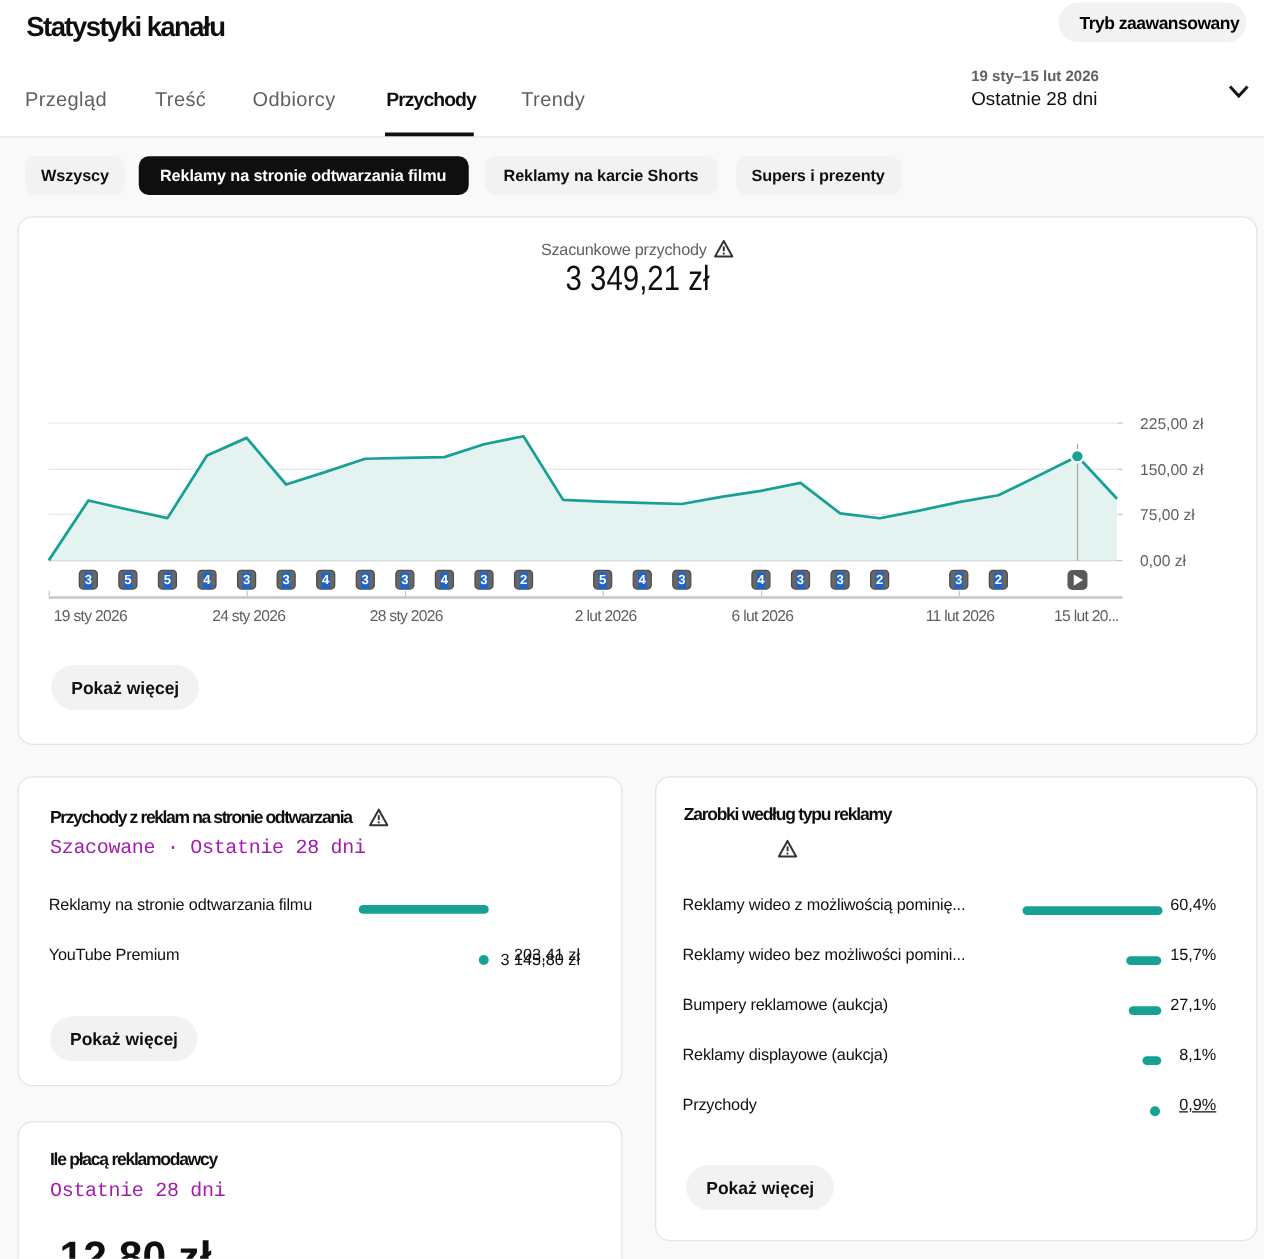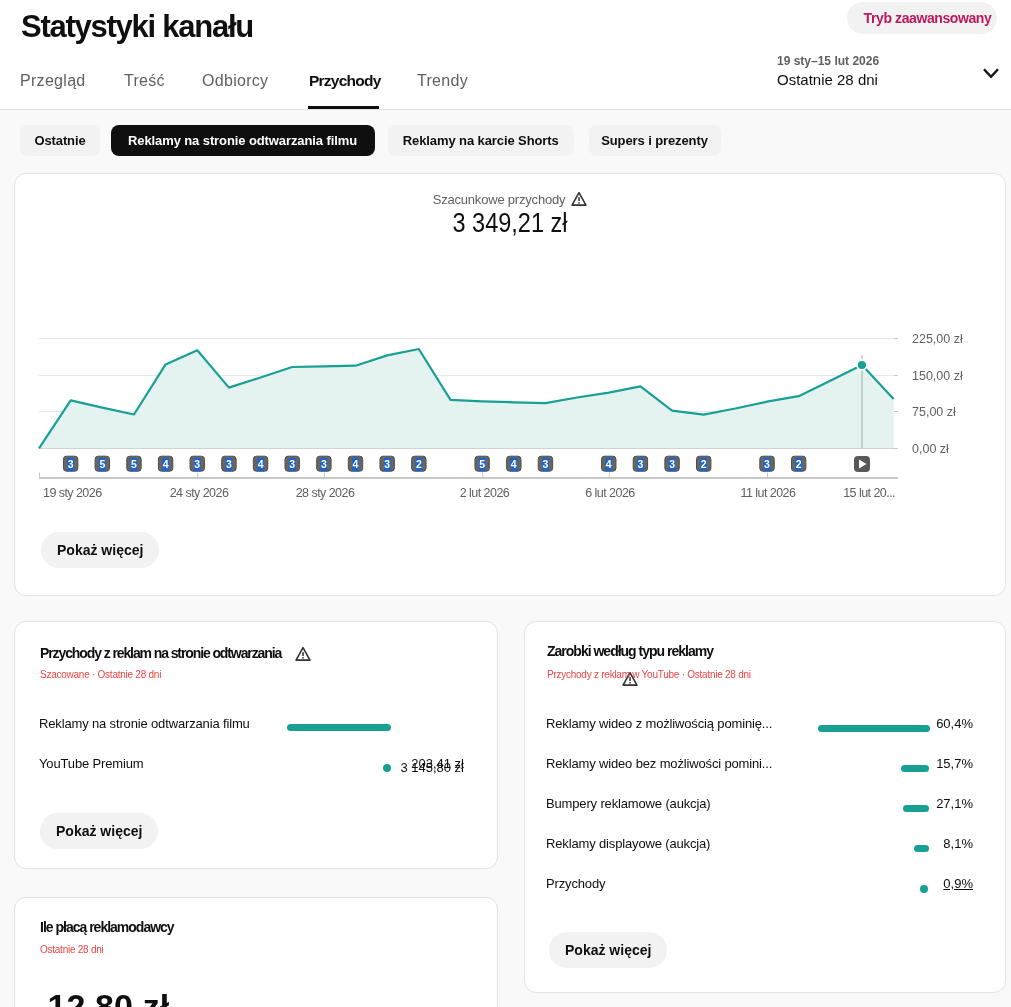--- a/index.html
+++ b/index.html
@@ -1,39 +1,39 @@
 <!DOCTYPE html>
 <html lang="pl"><head>
 <meta charset="utf-8">
 <style>
 *{margin:0;padding:0;box-sizing:border-box;}
 html,body{width:1011px;height:1007px;background:#f9f9f9;font-family:"Liberation Sans",sans-serif;color:#0f0f0f;overflow:hidden;}
 body{position:relative;}
 .header{position:absolute;left:0;top:0;width:1011px;height:110px;background:#fff;border-bottom:1px solid #e3e3e3;}
-.h1{position:absolute;left:21px;top:9px;font-size:31px;font-weight:700;letter-spacing:-1.25px;color:#0f0f0f;}
-.advbtn{position:absolute;right:14px;top:2px;height:32px;line-height:32px;width:150px;text-align:center;text-indent:11px;background:#f2f2f2;border-radius:16px;font-size:14px;font-weight:700;letter-spacing:-0.4px;color:#be185d;}
+.h1{position:absolute;left:21px;top:9px;font-size:22px;font-weight:700;letter-spacing:-1.25px;color:#0f0f0f;}
+.advbtn{position:absolute;right:14px;top:2px;height:32px;line-height:32px;width:150px;text-align:center;text-indent:11px;background:#f2f2f2;border-radius:16px;font-size:14px;font-weight:700;letter-spacing:-0.4px;color:#000000;}
 .tab{position:absolute;top:71.5px;font-size:16px;letter-spacing:0.3px;color:#606060;}
 .tab.active{color:#0f0f0f;font-weight:700;font-size:15.5px;letter-spacing:-0.75px;top:72px;}
 .underline{position:absolute;top:106px;height:3px;background:#0f0f0f;}
 .dr1{position:absolute;left:777px;top:54px;font-size:12px;font-weight:700;color:#606060;}
 .dr2{position:absolute;left:777px;top:71px;font-size:15px;color:#0f0f0f;}
 .chev{position:absolute;left:982px;top:67px;}
 .chip{position:absolute;top:124.5px;height:31.5px;line-height:31.5px;text-align:center;background:#f2f2f2;border-radius:8px;font-size:13px;font-weight:700;letter-spacing:-0.1px;color:#0f0f0f;}
 .chip.sel{background:#0f0f0f;color:#fff;}
 .card{position:absolute;background:#fff;border:1px solid #e3e3e3;border-radius:12px;}
 #maincard{left:14px;top:173px;width:992px;height:423px;}
 .ctitle-row{position:absolute;left:0;top:18px;width:100%;display:flex;justify-content:center;align-items:center;gap:6px;}
 .ctitle{font-size:13px;letter-spacing:-0.2px;color:#606060;}
 .bignum{position:absolute;left:0;top:33px;width:100%;text-align:center;font-size:28px;color:#0f0f0f;transform:scaleX(0.84);}
 .tooltip{position:absolute;left:782px;top:93px;width:130px;height:87px;background:#fff;border-radius:12px;box-shadow:0 1px 3px rgba(0,0,0,.25),0 3px 8px rgba(0,0,0,.12);}
 .tt1{position:absolute;top:20px;left:-3px;width:100%;text-align:center;font-size:13px;font-weight:700;letter-spacing:-0.6px;color:#212121;}
 .tt2{position:absolute;top:39px;left:0px;width:100%;text-align:center;font-size:24px;letter-spacing:-0.3px;color:#17a596;}
 .pkbtn{position:absolute;height:36px;line-height:36px;padding:0 16px;background:#f2f2f2;border-radius:18px;font-size:14px;font-weight:700;color:#0f0f0f;}
 .cardtitle{font-size:14px;font-weight:700;color:#0f0f0f;letter-spacing:-1.1px;}
-.cardsub{font-size:10px;letter-spacing:-0.25px;color:#ef4444;}
+.cardsub{font-size:16px;letter-spacing:-0.25px;color:#a21caf;font-family:Liberation Mono, monospace;}
 .rowlabel{position:absolute;font-size:13px;letter-spacing:-0.15px;color:#0f0f0f;}
 .rowval{position:absolute;font-size:13px;color:#0f0f0f;text-align:right;}
 .bar{position:absolute;height:7px;border-radius:3.5px;background:#18a094;}
 .dot{position:absolute;width:8px;height:8px;border-radius:4px;background:#18a094;}
 .warn{flex:none;}
 </style>
 </head>
 <body>
 <div class="header">
   <div class="h1">Statystyki kanału</div>
@@ -44,21 +44,21 @@
   <div class="tab active" style="left:309px;">Przychody</div>
   <div class="tab" style="left:417px;">Trendy</div>
   <div class="underline" style="left:308px;width:71px;"></div>
   <div class="dr1">19 sty–15 lut 2026</div>
   <div class="dr2">Ostatnie 28 dni</div>
   <svg class="chev" width="18" height="13" viewBox="0 0 18 13">
       <path d="M2 2.2 L9 9.8 L16 2.2" stroke="#141414" stroke-width="2.4" fill="none"></path>
     </svg>
 </div>
 
-<div class="chip" style="left:20px;width:80px;">Ostatnie</div>
+<div class="chip" style="left:20px;width:80px;">Wszyscy</div>
 <div class="chip sel" style="left:110.5px;width:264px;">Reklamy na stronie odtwarzania filmu</div>
 <div class="chip" style="left:387.5px;width:186.5px;">Reklamy na karcie Shorts</div>
 <div class="chip" style="left:588.5px;width:132px;">Supers i prezenty</div>
 
 <div class="card" id="maincard">
   <div class="ctitle-row">
     <span class="ctitle">Szacunkowe przychody</span>
     <svg class="warn" style="margin-top:-2px;" width="16" height="16" viewBox="0 0 24 24">
         <path d="M12 2.6 L22.4 21.2 H1.6 Z" fill="none" stroke="#333" stroke-width="2.4" stroke-linejoin="round"></path>
         <rect x="10.9" y="9.2" width="2.3" height="5.8" fill="#333"></rect>
@@ -188,21 +188,20 @@
 
 <div class="card" id="card2" style="left:524px;top:621px;width:482px;height:372px;">
   <div style="position:absolute;left:22px;top:21px;display:flex;align-items:center;gap:9px;flex-direction:column;">
     <span class="cardtitle" style="letter-spacing:-1.0px;">Zarobki według typu reklamy</span>
     <svg class="warn" style="margin-top:3px;" width="16" height="16" viewBox="0 0 24 24">
         <path d="M12 2.6 L22.4 21.2 H1.6 Z" fill="none" stroke="#333" stroke-width="2.4" stroke-linejoin="round"></path>
         <rect x="10.9" y="9.2" width="2.3" height="5.8" fill="#333"></rect>
         <circle cx="12" cy="17.7" r="1.35" fill="#333"></circle>
       </svg>
   </div>
-  <div class="cardsub" style="position:absolute;left:22px;top:47px;">Przychody z reklam w YouTube · Ostatnie 28 dni</div>
   <div class="rowlabel" style="left:21px;top:94px;">Reklamy wideo z możliwością pominię...</div>
   <div class="bar" style="left:292.5px;top:102.5px;width:112.3px;"></div>
   <div class="rowval" style="right:32px;top:94px;">60,4%</div>
   <div class="rowlabel" style="left:21px;top:134px;">Reklamy wideo bez możliwości pomini...</div>
   <div class="bar" style="left:376.2px;top:142.5px;width:27.5px;"></div>
   <div class="rowval" style="right:32px;top:134px;">15,7%</div>
   <div class="rowlabel" style="left:21px;top:174px;">Bumpery reklamowe (aukcja)</div>
   <div class="bar" style="left:377.7px;top:182.5px;width:26px;"></div>
   <div class="rowval" style="right:32px;top:174px;">27,1%</div>
   <div class="rowlabel" style="left:21px;top:214px;">Reklamy displayowe (aukcja)</div>

